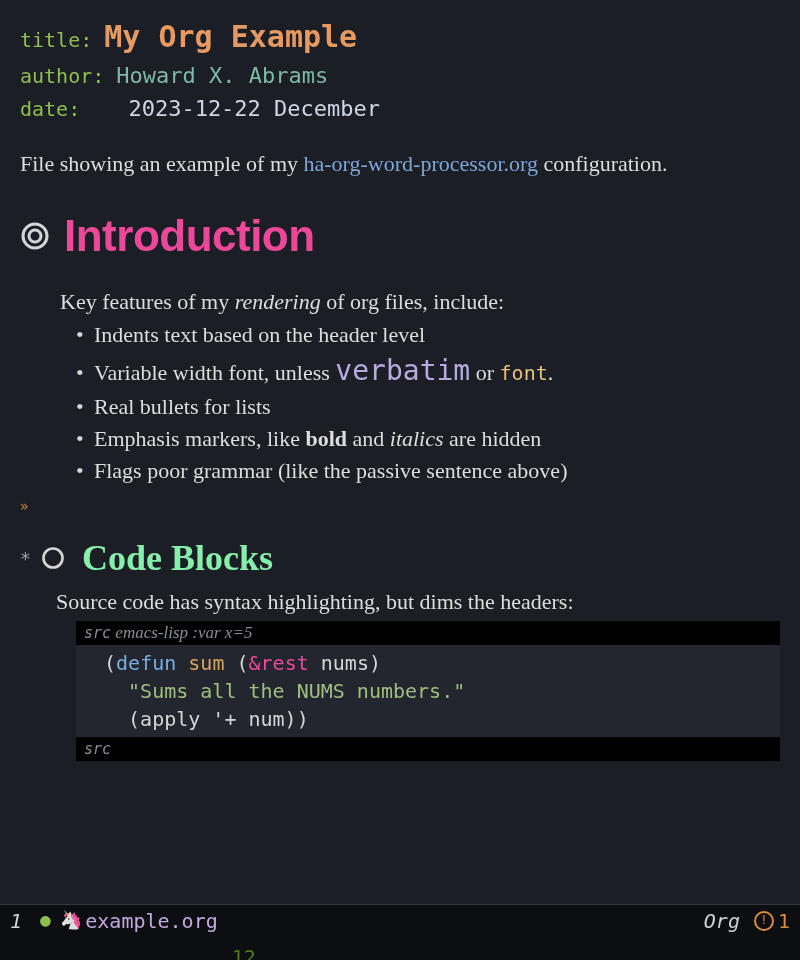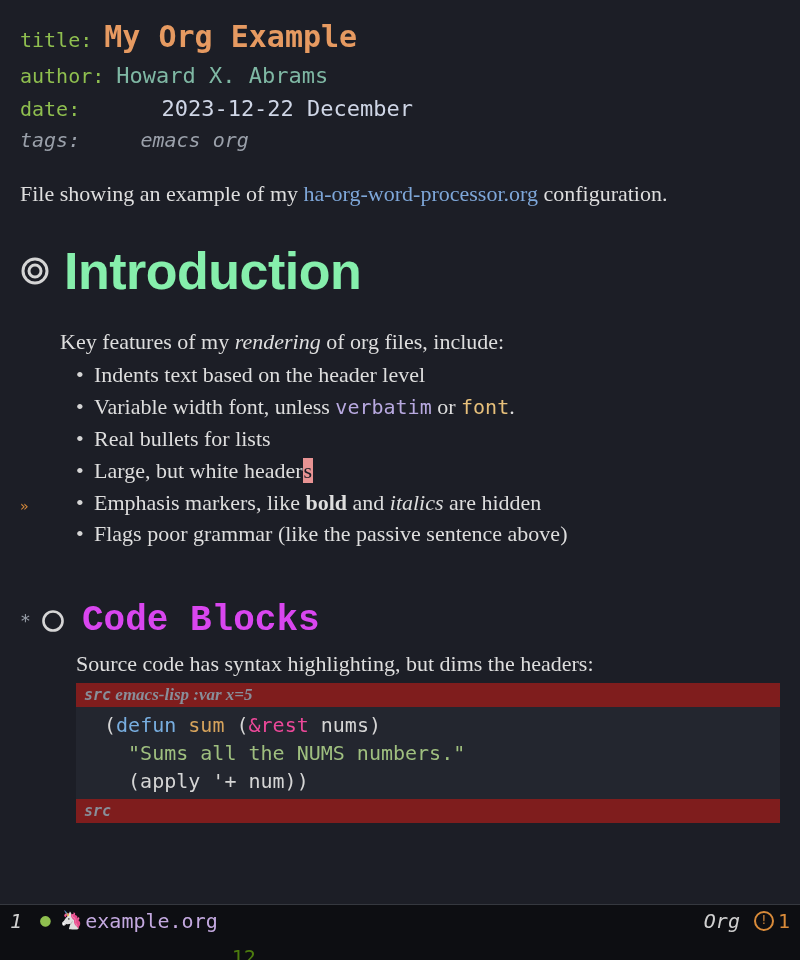--- a/index.html
+++ b/index.html
@@ -32,21 +32,20 @@
     font-size: 30px;
   }
   .meta-author {
     color: #7fb8a4;
     font-size: 22px;
     margin-top: 12px;
   }
   .meta-date {
     color: #cfd6e6;
     font-size: 22px;
-    margin-left: 33px;
   }
   .meta-tags-key {
     color: #9aa0aa;
     font-style: italic;
   }
   .meta-tags {
     color: #9aa0aa;
     font-style: italic;
   }
   .intro-text {
@@ -74,22 +73,22 @@
     justify-content: center;
     width: 30px;
     height: 30px;
     margin-right: 14px;
     flex-shrink: 0;
   }
   .h-bullet svg { display: block; }
   .h1 {
     font-family: Verdana, Geneva, Tahoma, sans-serif;
     font-weight: 800;
-    font-size: 52px;
-    color: #86efac;
+    font-size: 44px;
+    color: #ec4899;
     letter-spacing: -0.5px;
   }
   .body-indent {
     margin-left: 40px;
   }
   .para {
     font-size: 22px;
     margin-top: 28px;
     color: #dedede;
   }
@@ -107,21 +106,21 @@
   }
   ul.org-list li::before {
     content: "•";
     color: #d5d5d5;
     display: inline-block;
     width: 18px;
   }
   .verbatim {
     font-family: ui-monospace, Menlo, Consolas, monospace;
     color: #b8a9e0;
-    font-size: 20px;
+    font-size: 28px;
   }
   .code-inline {
     font-family: ui-monospace, Menlo, Consolas, monospace;
     color: #e7c07b;
     font-size: 20px;
   }
   .cursor-char {
     background: #e89393;
     color: #1c1e26;
     padding: 0 1px;
@@ -131,38 +130,37 @@
     align-items: center;
     margin-top: 50px;
   }
   .h2-star {
     color: #9aa0aa;
     font-family: ui-monospace, Menlo, Consolas, monospace;
     font-size: 18px;
     width: 18px;
   }
   .h2 {
-    font-family: Liberation Mono, monospace;
+    font-family: Liberation Serif, serif;
     font-weight: 800;
     font-size: 36px;
-    color: #d946ef;
+    color: #86efac;
   }
   .src-block {
     margin: 6px 0 0 56px;
     background: #23262f;
     padding: 0;
   }
   .src-header, .src-footer {
     font-family: Georgia, serif;
     font-style: italic;
     color: #888e99;
     font-size: 17px;
-    background: #7f1d1d;
+    background: #000000;
     padding: 2px 8px;
-    font-weight: bold;
   }
   .src-header .src-tag, .src-footer .src-tag {
     font-family: ui-monospace, Menlo, Consolas, monospace;
     font-style: italic;
     font-size: 15px;
   }
   .src-code {
     font-family: ui-monospace, Menlo, Consolas, monospace;
     font-size: 20px;
     line-height: 1.4;
@@ -226,21 +224,21 @@
     width: 16px; height: 16px;
     border: 2px solid #d98b3a;
     border-radius: 50%;
     text-align: center;
     line-height: 14px;
     font-size: 12px;
     margin-right: 4px;
   }
   .para-sub {
     font-size: 22px;
-    margin: 10px 0 2px 56px;
+    margin: 10px 0 2px 36px;
     color: #dedede;
   }
 </style>
 </head>
 <body>
 
 <div class="buffer">
 
   <div class="meta-line">
     <span class="meta-key">title:</span>
@@ -249,25 +247,20 @@
   </div>
   <div class="meta-line">
     <span class="meta-key">author:</span>
     <span> </span>
     <span class="meta-author">Howard X. Abrams</span>
   </div>
   <div class="meta-line">
     <span class="meta-key">date:</span>
     <span>&nbsp;&nbsp;</span>
     <span class="meta-date">2023-12-22 December</span>
-  </div>
-  <div class="meta-line">
-    <span class="meta-tags-key">tags:</span>
-    <span>&nbsp;&nbsp;&nbsp;</span>
-    <span class="meta-tags">emacs org</span>
   </div>
 
   <div class="intro-text">
     <span>File showing an example of my </span><a class="org-link">ha-org-word-processor.org</a><span> configuration.</span>
   </div>
 
   <div class="h1-line">
     <span class="h-bullet">
       <svg width="30" height="30" viewBox="0 0 30 30">
         <circle cx="15" cy="15" r="12" fill="none" stroke="#d5d5d5" stroke-width="3"></circle>
@@ -278,21 +271,20 @@
   </div>
 
   <div class="body-indent">
     <div class="para">
       <span>Key features of my </span><span class="em">rendering</span><span> of org files, include:</span>
     </div>
     <ul class="org-list">
       <li><span>Indents text based on the header level</span></li>
       <li><span>Variable width font, unless </span><span class="verbatim">verbatim</span><span> or </span><span class="code-inline">font</span><span>.</span></li>
       <li><span>Real bullets for lists</span></li>
-      <li><span>Large, but white header</span><span class="cursor-char">s</span></li>
       <li><span>Emphasis markers, like </span><span class="bold">bold</span><span> and </span><span class="em">italics</span><span> are hidden</span></li>
       <li><span>Flags poor grammar (like the passive sentence above)</span></li>
     </ul>
   </div>
 
   <div class="h2-line">
     <span class="h2-star">*</span>
     <span class="h-bullet">
       <svg width="26" height="26" viewBox="0 0 30 30">
         <circle cx="15" cy="15" r="11" fill="none" stroke="#d5d5d5" stroke-width="3"></circle>

